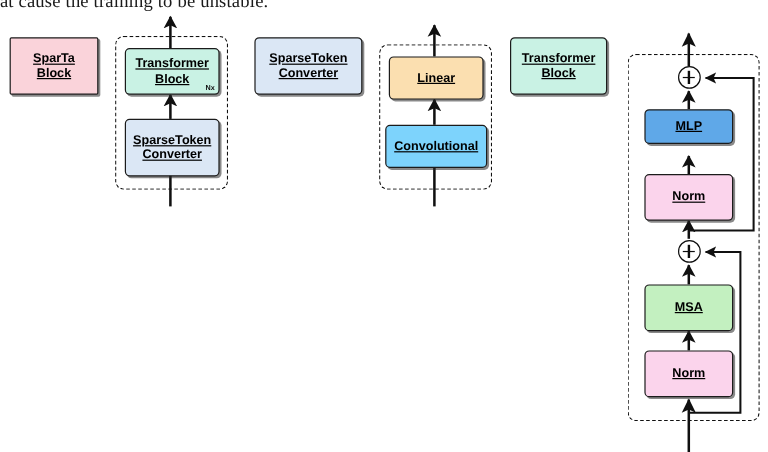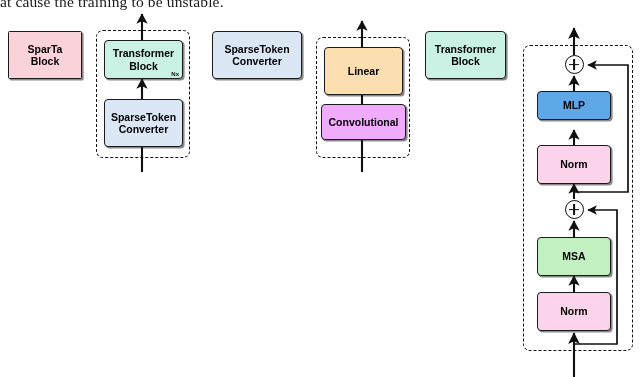--- a/index.html
+++ b/index.html
@@ -46,21 +46,21 @@
     display: flex;
     align-items: center;
     justify-content: center;
     text-align: center;
     font-weight: bold;
     font-size: 10.5px;
     line-height: 1.18;
     color: #000000;
     box-shadow: 1.6px 1.6px 0 rgba(40,40,40,0.55);
   }
-  .node .lbl { pointer-events: none; }
+  .node .lbl { pointer-events: none; text-decoration: underline; }
 
   .node.square { border-radius: 1.5px; }
 
   
   .subn {
     position: absolute;
     right: 3px;
     bottom: 1px;
     font-size: 6px;
     font-weight: bold;
@@ -217,25 +217,25 @@
 
   <div class="node" style="left:212px; top:31px; width:90px; height:48px; background:#dbe7f5;">
     <span class="lbl">
       <span>SparseToken</span><br>
       <span>Converter</span>
     </span>
   </div>
 
   <div class="dashgroup" style="left:316px; top:37px; width:94px; height:121px;"></div>
 
-  <div class="node" style="left:324px; top:47px; width:79px; height:48px; background:#fbdfb0;">
+  <div class="node" style="left:324px; top:47px; width:79px; height:36px; background:#fbdfb0;">
     <span class="lbl">Linear</span>
   </div>
 
-  <div class="node" style="left:321px; top:104px; width:85px; height:36px; background:#f0abfc;">
+  <div class="node" style="left:321px; top:104px; width:85px; height:36px; background:#7dd3fc;">
     <span class="lbl">Convolutional</span>
   </div>
 
   <div class="node" style="left:425px; top:31px; width:81px; height:48px; background:#c9f2e4;">
     <span class="lbl">
       <span>Transformer</span><br>
       <span>Block</span>
     </span>
   </div>
 

